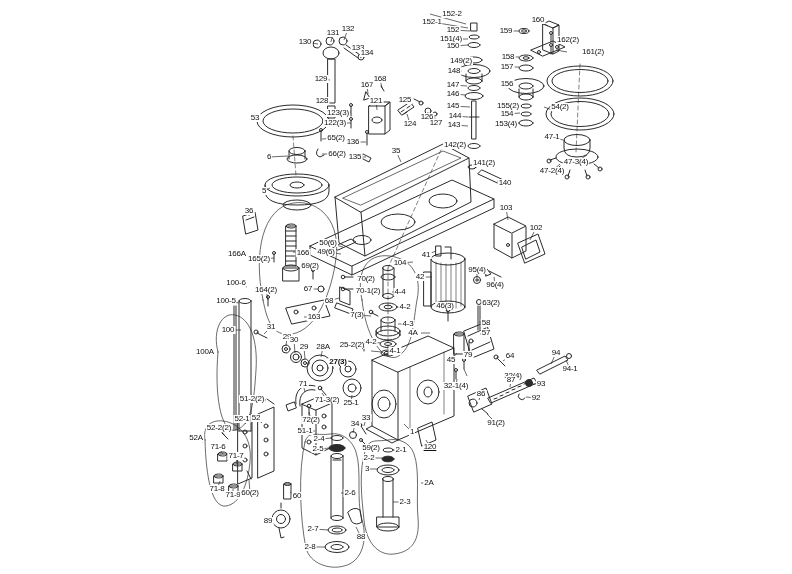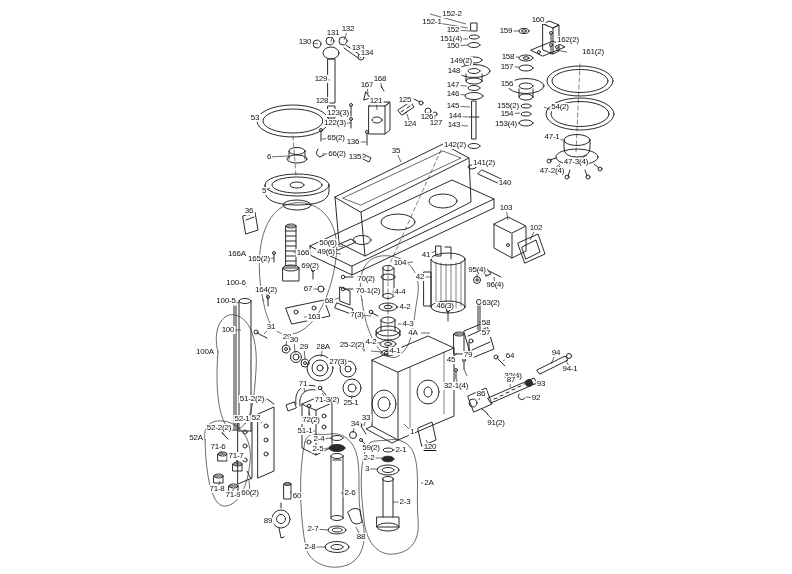--- a/index.html
+++ b/index.html
@@ -572,21 +572,21 @@
     <div class="lbl" style="left: 366px; top: 279px; color: rgb(17, 17, 17);">70(2)</div>
     <div class="lbl" style="left: 368px; top: 291px; color: rgb(17, 17, 17);">70-1(2)</div>
     <div class="lbl" style="left: 357px; top: 315px; color: rgb(17, 17, 17);">7(3)</div>
     <div class="lbl" style="left: 400px; top: 292px; color: rgb(17, 17, 17);">4-4</div>
     <div class="lbl" style="left: 405px; top: 307px; color: rgb(17, 17, 17);">4-2</div>
     <div class="lbl" style="left: 408px; top: 324px; color: rgb(17, 17, 17);">4-3</div>
     <div class="lbl" style="left: 413px; top: 333px; color: rgb(17, 17, 17);">4A</div>
     <div class="lbl" style="left: 371px; top: 342px; color: rgb(17, 17, 17);">4-2</div>
     <div class="lbl" style="left: 371px; top: 351px; color: rgb(17, 17, 17); margin-left: 24px;">4-1</div>
     <div class="lbl" style="left: 352px; top: 345px; color: rgb(17, 17, 17);">25-2(2)</div>
-    <div class="lbl" style="left: 338px; top: 362px; color: rgb(17, 17, 17);">27(3)</div>
+    <div class="lbl" style="left: 338px; top: 362px; color: rgb(17, 17, 17); font-weight: bold;">27(3)</div>
     <div class="lbl" style="left: 445px; top: 306px; color: rgb(17, 17, 17);">46(3)</div>
     <div class="lbl" style="left: 451px; top: 360px; color: rgb(17, 17, 17);">45</div>
     <div class="lbl" style="left: 491px; top: 303px; color: rgb(17, 17, 17);">63(2)</div>
     <div class="lbl" style="left: 486px; top: 323px; color: rgb(17, 17, 17);">58</div>
     <div class="lbl" style="left: 486px; top: 333px; color: rgb(17, 17, 17);">57</div>
     <div class="lbl" style="left: 468px; top: 355px; color: rgb(17, 17, 17);">79</div>
     <div class="lbl" style="left: 510px; top: 356px; color: rgb(17, 17, 17);">64</div>
     <div class="lbl" style="left: 556px; top: 353px; color: rgb(17, 17, 17);">94</div>
     <div class="lbl" style="left: 570px; top: 369px; color: rgb(17, 17, 17);">94-1</div>
     <div class="lbl" style="left: 467px; top: 376px; color: rgb(17, 17, 17); margin-left: 46px;">32(4)</div>

